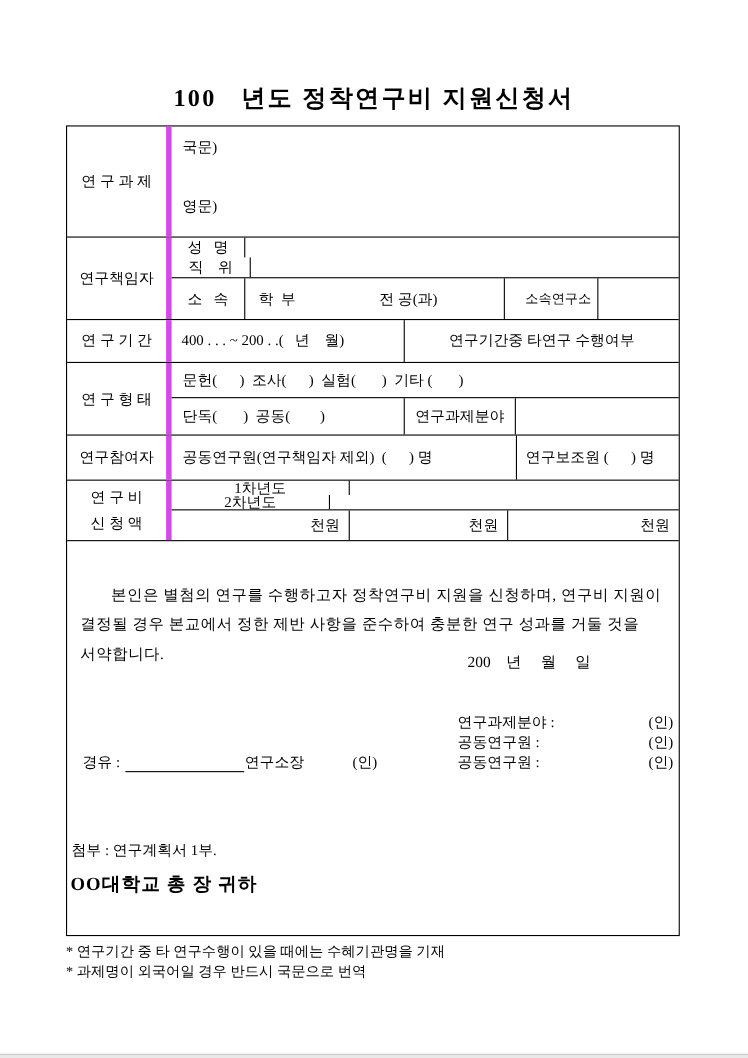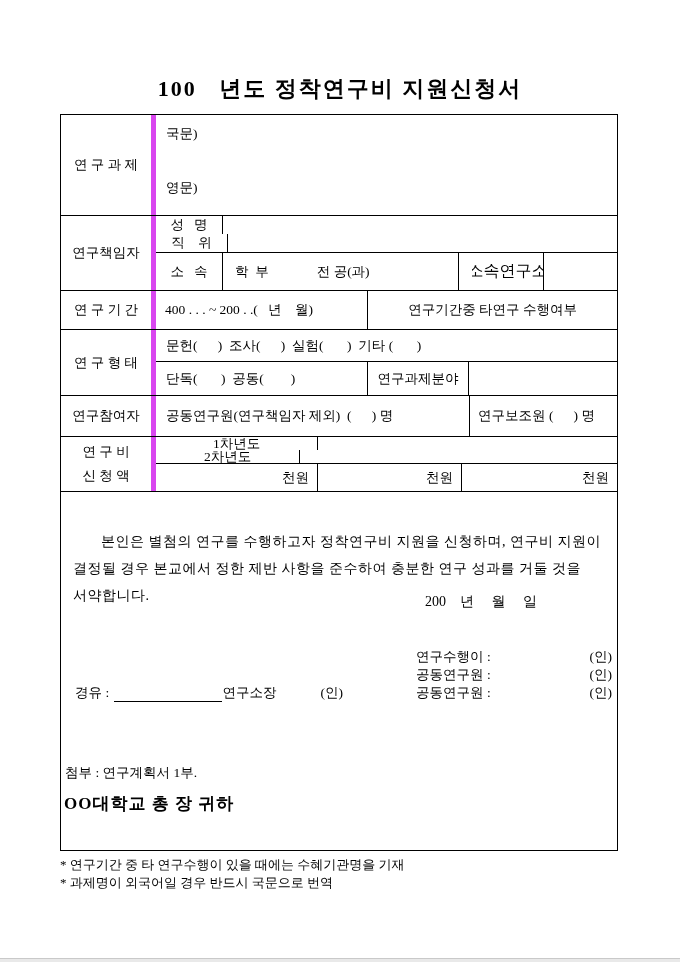--- a/index.html
+++ b/index.html
@@ -25,21 +25,21 @@
     display:flex; flex-direction:column; align-items:center; justify-content:center;
     white-space:pre; gap:6px;
   }
   .subcol { flex:1; display:flex; flex-direction:column; min-width:0; }
   .subrow { display:flex; width:100%; }
   .cell { display:flex; align-items:center; white-space:pre; overflow:hidden; }
   .cell.c { justify-content:center; }
   .cell.r { justify-content:flex-end; }
   .bR { border-right:1px solid #000; }
   .bB { border-bottom:1px solid #000;flex-direction:column; }
-  .small { font-size:16px;margin-left:13px; }
+  .small { font-size:12px;margin-left:13px; }
   .pledge { position:relative; flex:1; width:100%; }
   .pledge-body {
     position:absolute; top:36px; left:12px; right:12px;
     font-size:14px; line-height:27px; text-indent:28px;
     letter-spacing:0.5px; word-break:keep-all;
   }
   .pledge-date { position:absolute; top:101px; left:364px; font-size:14px; white-space:pre; }
   .sig-block { position:absolute; top:156px; left:355px; width:196px; }
   .sig-row { display:flex; justify-content:space-between; font-size:13.5px; line-height:18px; }
   .via-row { position:absolute; top:192px; left:14px; font-size:13.5px; display:flex; align-items:flex-end; }
@@ -74,21 +74,21 @@
         <div class="subrow bB" style="height:37px">
           <div class="cell c bR" style="width:67px">성   명</div>
           <div class="cell bR" style="flex:1"></div>
           <div class="cell c bR" style="width:72px">직    위</div>
           <div class="cell" style="width:73px"></div>
         </div>
         <div class="subrow" style="flex:1">
           <div class="cell c bR" style="width:67px">소   속</div>
           <div class="cell bR" style="flex:1; padding-left:12px">
             <span>학  부</span>
-            <span style="margin-left:48px">전 공(과)</span>
+            <span style="margin-left:76px">전 공(과)</span>
           </div>
           <div class="cell c bR small" style="width:72px">소속연구소</div>
           <div class="cell" style="width:73px"></div>
         </div>
       </div>
     </div>
 
     <div class="row" style="height:39px">
       <div class="label-cell">연 구 기 간</div>
       <div class="cell bR" style="width:212px; padding-left:9px">400 . . . ~ 200 . .(   년    월)</div>
@@ -133,21 +133,21 @@
         </div>
       </div>
     </div>
 
     <div class="pledge">
       <p class="pledge-body">본인은 별첨의 연구를 수행하고자 정착연구비 지원을 신청하며, 연구비 지원이 결정될 경우 본교에서 정한 제반 사항을 준수하여 충분한 연구 성과를 거둘 것을 서약합니다.</p>
       <div class="pledge-date">200    년     월     일</div>
 
       <div class="sig-block">
         <div class="sig-row">
-          <span>연구수행이 :</span>
+          <span>연구과제분야 :</span>
           <span>(인)</span>
         </div>
         <div class="sig-row">
           <span>공동연구원 :</span>
           <span>(인)</span>
         </div>
         <div class="sig-row">
           <span>공동연구원 :</span>
           <span>(인)</span>
         </div>

